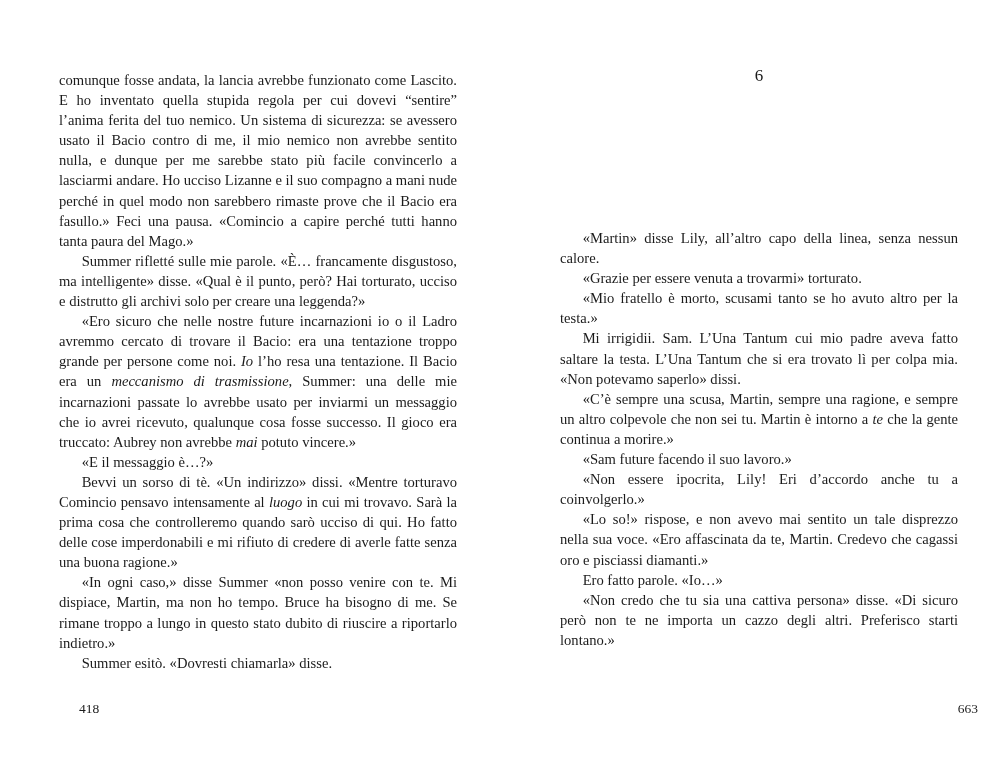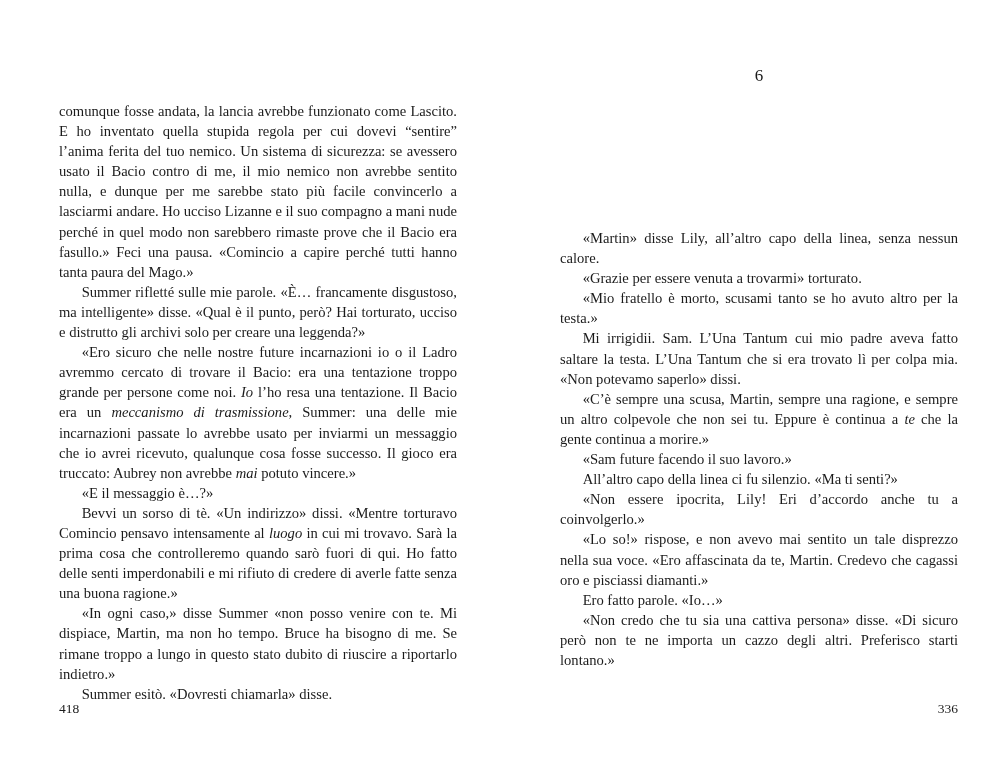--- a/index.html
+++ b/index.html
@@ -20,21 +20,20 @@
     inset: 0;
     background: #ffffff;
   }
   .text-block {
     position: absolute;
     width: 398px;
   }
   #left-text {
     left: 59px;
     top: 70px;
-    margin-top: 31px;
   }
   #right-text {
     left: 560px;
     top: 228px;
   }
   p.para {
     margin: 0;
     padding: 0;
     font-size: 14.6px;
     line-height: 20.1px;
@@ -54,20 +53,21 @@
     width: 398px;
     text-align: center;
     font-size: 17px;
     color: #1b1b1b;
   }
   .page-number {
     position: absolute;
     top: 701px;
     font-size: 13.5px;
     color: #1b1b1b;
+    margin-left: 20px;
   }
   #left-pagenum {
     left: 59px;
     width: 398px;
     text-align: left;
   }
   #right-pagenum {
     left: 560px;
     width: 398px;
     text-align: right;
@@ -76,38 +76,37 @@
 </head>
 <body>
 
 <div class="book-spread">
 
   <div class="text-block" id="left-text">
       <p class="para"><span>comunque fosse andata, la lancia avrebbe funzionato come Lascito. E ho inventato quella stupida regola per cui dovevi “sentire” l’anima ferita del tuo nemico. Un sistema di sicurezza: se avessero usato il Bacio contro di me, il mio nemico non avrebbe sentito nulla, e dunque per me sarebbe stato più facile convincerlo a lasciarmi andare. Ho ucciso Lizanne e il suo compagno a mani nude perché in quel modo non sarebbero rimaste prove che il Bacio era fasullo.» Feci una pausa. «Comincio a capire perché tutti hanno tanta paura del Mago.»</span></p>
       <p class="para indent"><span>Summer rifletté sulle mie parole. «È… francamente disgustoso, ma intelligente» disse. «Qual è il punto, però? Hai torturato, ucciso e distrutto gli archivi solo per creare una leggenda?»</span></p>
       <p class="para indent"><span>«Ero sicuro che nelle nostre future incarnazioni io o il Ladro avremmo cercato di trovare il Bacio: era una tentazione troppo grande per persone come noi. </span><em>Io</em><span> l’ho resa una tentazione. Il Bacio era un </span><em>meccanismo di trasmissione</em><span>, Summer: una delle mie incarnazioni passate lo avrebbe usato per inviarmi un messaggio che io avrei ricevuto, qualunque cosa fosse successo. Il gioco era truccato: Aubrey non avrebbe </span><em>mai</em><span> potuto vincere.»</span></p>
       <p class="para indent"><span>«E il messaggio è…?»</span></p>
-      <p class="para indent"><span>Bevvi un sorso di tè. «Un indirizzo» dissi. «Mentre torturavo Comincio pensavo intensamente al </span><em>luogo</em><span> in cui mi trovavo. Sarà la prima cosa che controlleremo quando sarò fuori di qui. Ho fatto delle senti imperdonabili e mi rifiuto di credere di averle fatte senza una buona ragione.»</span></p>
+      <p class="para indent"><span>Bevvi un sorso di tè. «Un indirizzo» dissi. «Mentre torturavo Comincio pensavo intensamente al </span><em>luogo</em><span> in cui mi trovavo. Sarà la prima cosa che controlleremo quando sarò ucciso di qui. Ho fatto delle cose imperdonabili e mi rifiuto di credere di averle fatte senza una buona ragione.»</span></p>
       <p class="para indent"><span>«In ogni caso,» disse Summer «non posso venire con te. Mi dispiace, Martin, ma non ho tempo. Bruce ha bisogno di me. Se rimane troppo a lungo in questo stato dubito di riuscire a riportarlo indietro.»</span></p>
       <p class="para indent"><span>Summer esitò. «Dovresti chiamarla» disse.</span></p>
     </div>
 
   <div class="page-number" id="left-pagenum">418</div>
 
   <div class="chapter-number">6</div>
 
   <div class="text-block" id="right-text">
       <p class="para indent"><span>«Martin» disse Lily, all’altro capo della linea, senza nessun calore.</span></p>
       <p class="para indent"><span>«Grazie per essere venuta a trovarmi» torturato.</span></p>
       <p class="para indent"><span>«Mio fratello è morto, scusami tanto se ho avuto altro per la testa.»</span></p>
       <p class="para indent"><span>Mi irrigidii. Sam. L’Una Tantum cui mio padre aveva fatto saltare la testa. L’Una Tantum che si era trovato lì per colpa mia. «Non potevamo saperlo» dissi.</span></p>
-      <p class="para indent"><span>«C’è sempre una scusa, Martin, sempre una ragione, e sempre un altro colpevole che non sei tu. Eppure è continua a </span><em>te</em><span> che la gente continua a morire.»</span></p>
+      <p class="para indent"><span>«C’è sempre una scusa, Martin, sempre una ragione, e sempre un altro colpevole che non sei tu. Martin è intorno a </span><em>te</em><span> che la gente continua a morire.»</span></p>
       <p class="para indent"><span>«Sam future facendo il suo lavoro.»</span></p>
-      <p class="para indent"><span>All’altro capo della linea ci fu silenzio. «Ma ti senti?»</span></p>
       <p class="para indent"><span>«Non essere ipocrita, Lily! Eri d’accordo anche tu a coinvolgerlo.»</span></p>
       <p class="para indent"><span>«Lo so!» rispose, e non avevo mai sentito un tale disprezzo nella sua voce. «Ero affascinata da te, Martin. Credevo che cagassi oro e pisciassi diamanti.»</span></p>
       <p class="para indent"><span>Ero fatto parole. «Io…»</span></p>
       <p class="para indent"><span>«Non credo che tu sia una cattiva persona» disse. «Di sicuro però non te ne importa un cazzo degli altri. Preferisco starti lontano.»</span></p>
     </div>
 
-  <div class="page-number" id="right-pagenum">336</div>
+  <div class="page-number" id="right-pagenum">663</div>
 
 </div>
 
 </body></html>

